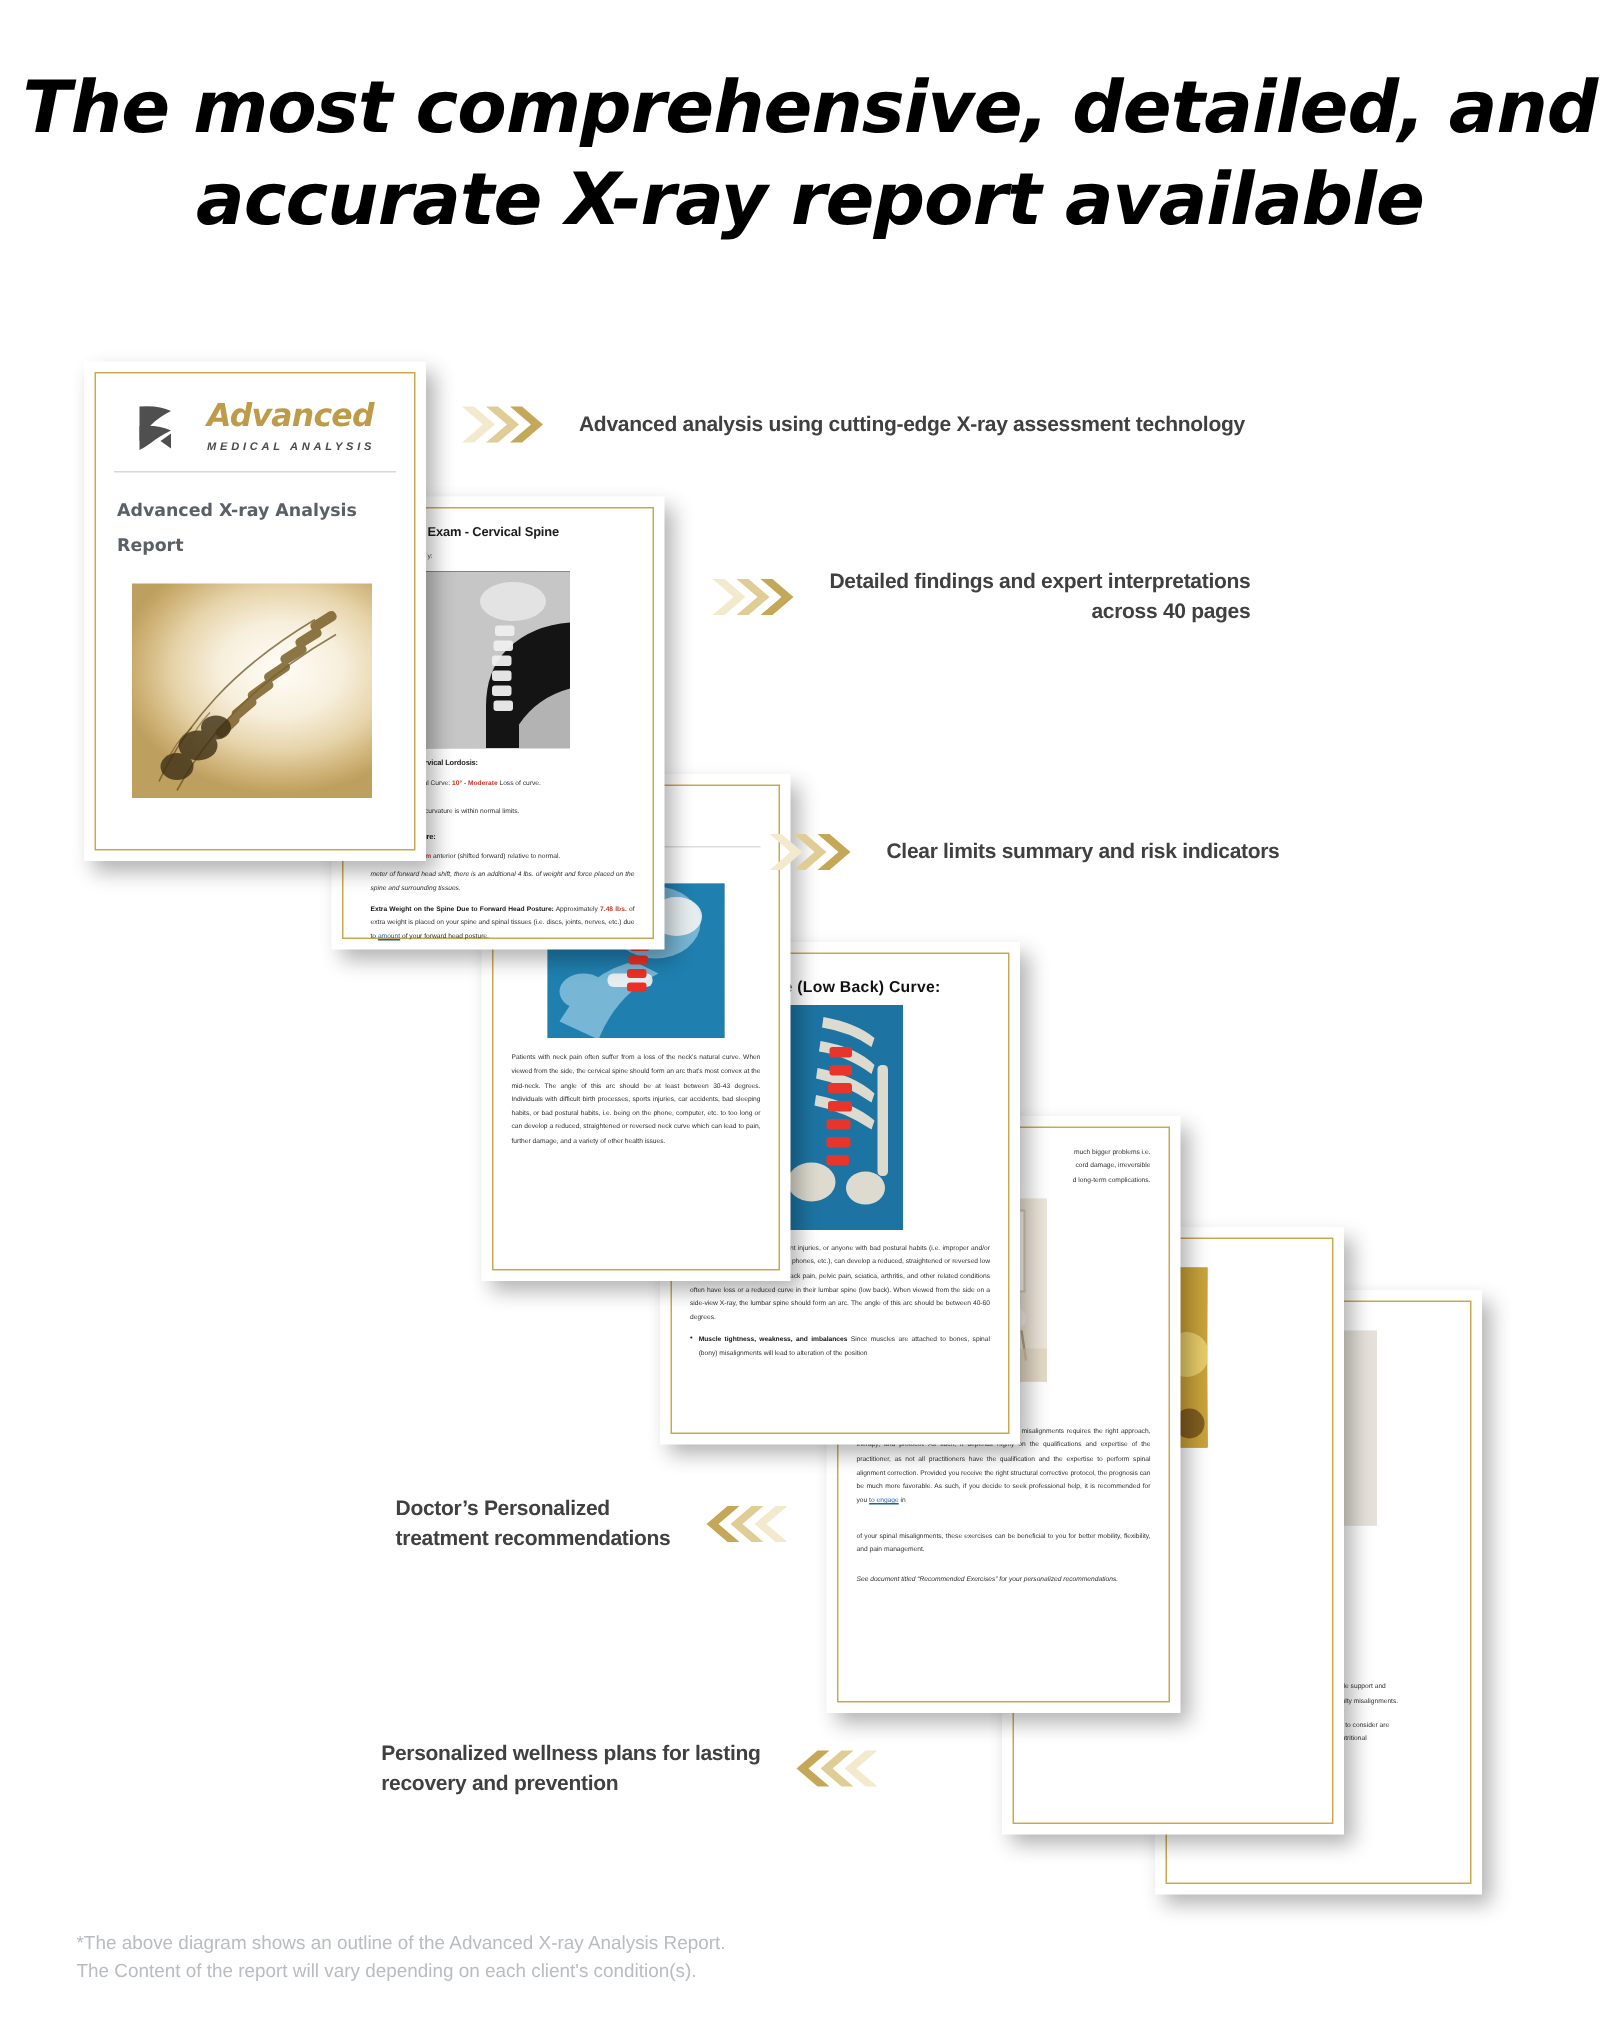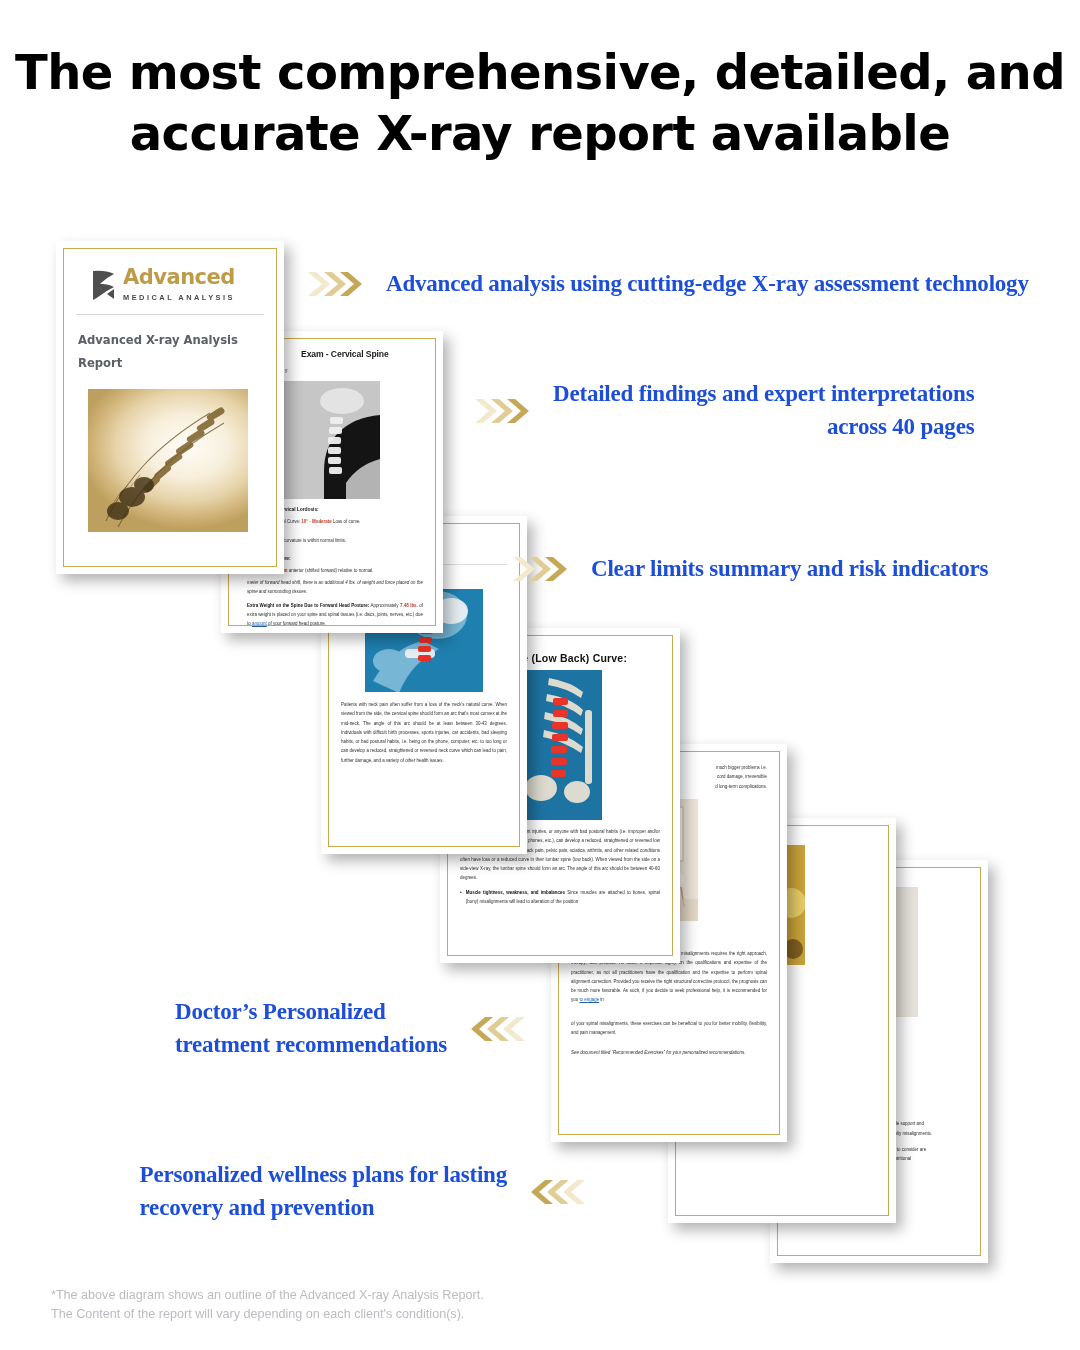--- a/index.html
+++ b/index.html
@@ -19,20 +19,21 @@
     top: 42px;
     left: 0;
     width: 1080px;
     text-align: center;
     font-size: 48px;
     font-weight: 700;
     line-height: 1.28;
     letter-spacing: -0.6px;
     color: #000000;
     font-family: "DejaVu Sans", sans-serif;
+    font-style: italic;
   }
   .headline .l2 { display: block; }
 
   
   .stage {
     position: absolute;
     top: 0; left: 0;
     width: 1080px;
     height: 1350px;
   }
@@ -45,21 +46,21 @@
   }
   .doc-inner {
     position: absolute;
     inset: 7px;
     border: 1px solid #c9a94f;
   }
 
   
   #doc-cover { left: 56px; top: 241px; width: 228px; height: 333px; }
   .cover-pad { position: absolute; inset: 14px 16px; }
-  .logo-row { display: flex; align-items: center; gap: 5px; margin-top: 12px; margin-left: 18px;}
+  .logo-row { display: flex; align-items: center; gap: 20px; margin-top: 12px; margin-left: 18px; font-style: italic;}
   .logo-mark { width: 28px; height: 31px; flex: 0 0 auto; }
   .logo-txt { line-height: 1; }
   .logo-word {
     font-size: 21px; font-weight: 700; color: #bd9b49;
     font-family: "DejaVu Sans", sans-serif; letter-spacing: -0.5px;
   }
   .logo-sub {
     font-size: 7.4px; font-weight: 700; color: #4a4a4a;
     letter-spacing: 2.5px; margin-top: 6px;
     font-family: "Liberation Sans", sans-serif;
@@ -138,22 +139,22 @@
   #doc-p3 { left: 321px; top: 516px; width: 206px; height: 338px; }
   #doc-p4 { left: 440px; top: 628px; width: 240px; height: 335px; }
   #doc-p5 { left: 551px; top: 744px; width: 236px; height: 398px; }
   #doc-p6 { left: 668px; top: 818px; width: 228px; height: 405px; }
   #doc-p7 { left: 770px; top: 860px; width: 218px; height: 403px; }
 
   
   .callout { position: absolute; display: flex; align-items: center; gap: 20px; }
   .callout.rev { flex-direction: row-reverse; }
   .callout-text {
-    font-size: 23px; font-weight: 700; color: #1d4ed8; line-height: 1.42;
-    font-family: Liberation Serif, serif; letter-spacing: -0.2px;
+    font-size: 14px; font-weight: 700; color: #404040; line-height: 1.42;
+    font-family: Liberation Sans, sans-serif; letter-spacing: -0.2px;
   }
   .callout.two-line .callout-text { text-align: right; }
   .callout.rev .callout-text { text-align: left; }
   .chev { display:flex; align-items:center; flex:0 0 auto; }
   .chev svg { display:block; }
 
   #callout-1 { left: 306px; top: 268px; }
   #callout-2 { left: 473px; top: 378px; }
   #callout-3 { left: 511px; top: 553px; }
   #callout-4 { right: 553px; top: 996px; }
@@ -352,21 +353,21 @@
         </div>
         <div class="body-t j" style="margin-top:6px">Patients with neck pain often suffer from a loss of the neck's natural curve. When viewed from the side, the cervical spine should form an arc that's most convex at the mid-neck. The angle of this arc should be at least between 30-43 degrees. Individuals with difficult birth processes, sports injuries, car accidents, bad sleeping habits, or bad postural habits, i.e. being on the phone, computer, etc. to too long or can develop a reduced, straightened or reversed neck curve which can lead to pain, further damage, and a variety of other health issues.</div>
       </div>
     </div>
   </div>
 
   <div class="doc" id="doc-p2">
     <div class="doc-inner"></div>
     <div class="pg">
       <div class="pg-pad" style="top:11px">
-        <div class="h-head" style="font-size:8.6px;margin-left:60px">Exam - Cervical Spine</div>
+        <div class="h-head" style="font-size:8.6px;margin-left:44px">Exam - Cervical Spine</div>
         <div class="body-t" style="margin:7px 0 0 44px">y:</div>
         <div class="xray-img">
           <svg class="spine-svg" viewBox="0 0 96 118" preserveAspectRatio="none">
             <rect width="96" height="118" fill="#141414"></rect>
             <path d="M0 0 h96 v34 q-26 2 -42 18 q-14 14 -14 38 v28 h-40 z" fill="#d9d9d9" opacity="0.9"></path>
             <path d="M96 78 q-22 6 -34 24 l0 16 h34 z" fill="#cfcfcf" opacity="0.85"></path>
             <g fill="#f0f0f0" opacity="0.95">
               <rect x="46" y="36" width="13" height="7" rx="2"></rect>
               <rect x="45" y="46" width="13" height="7" rx="2"></rect>
               <rect x="44" y="56" width="13" height="7" rx="2"></rect>

